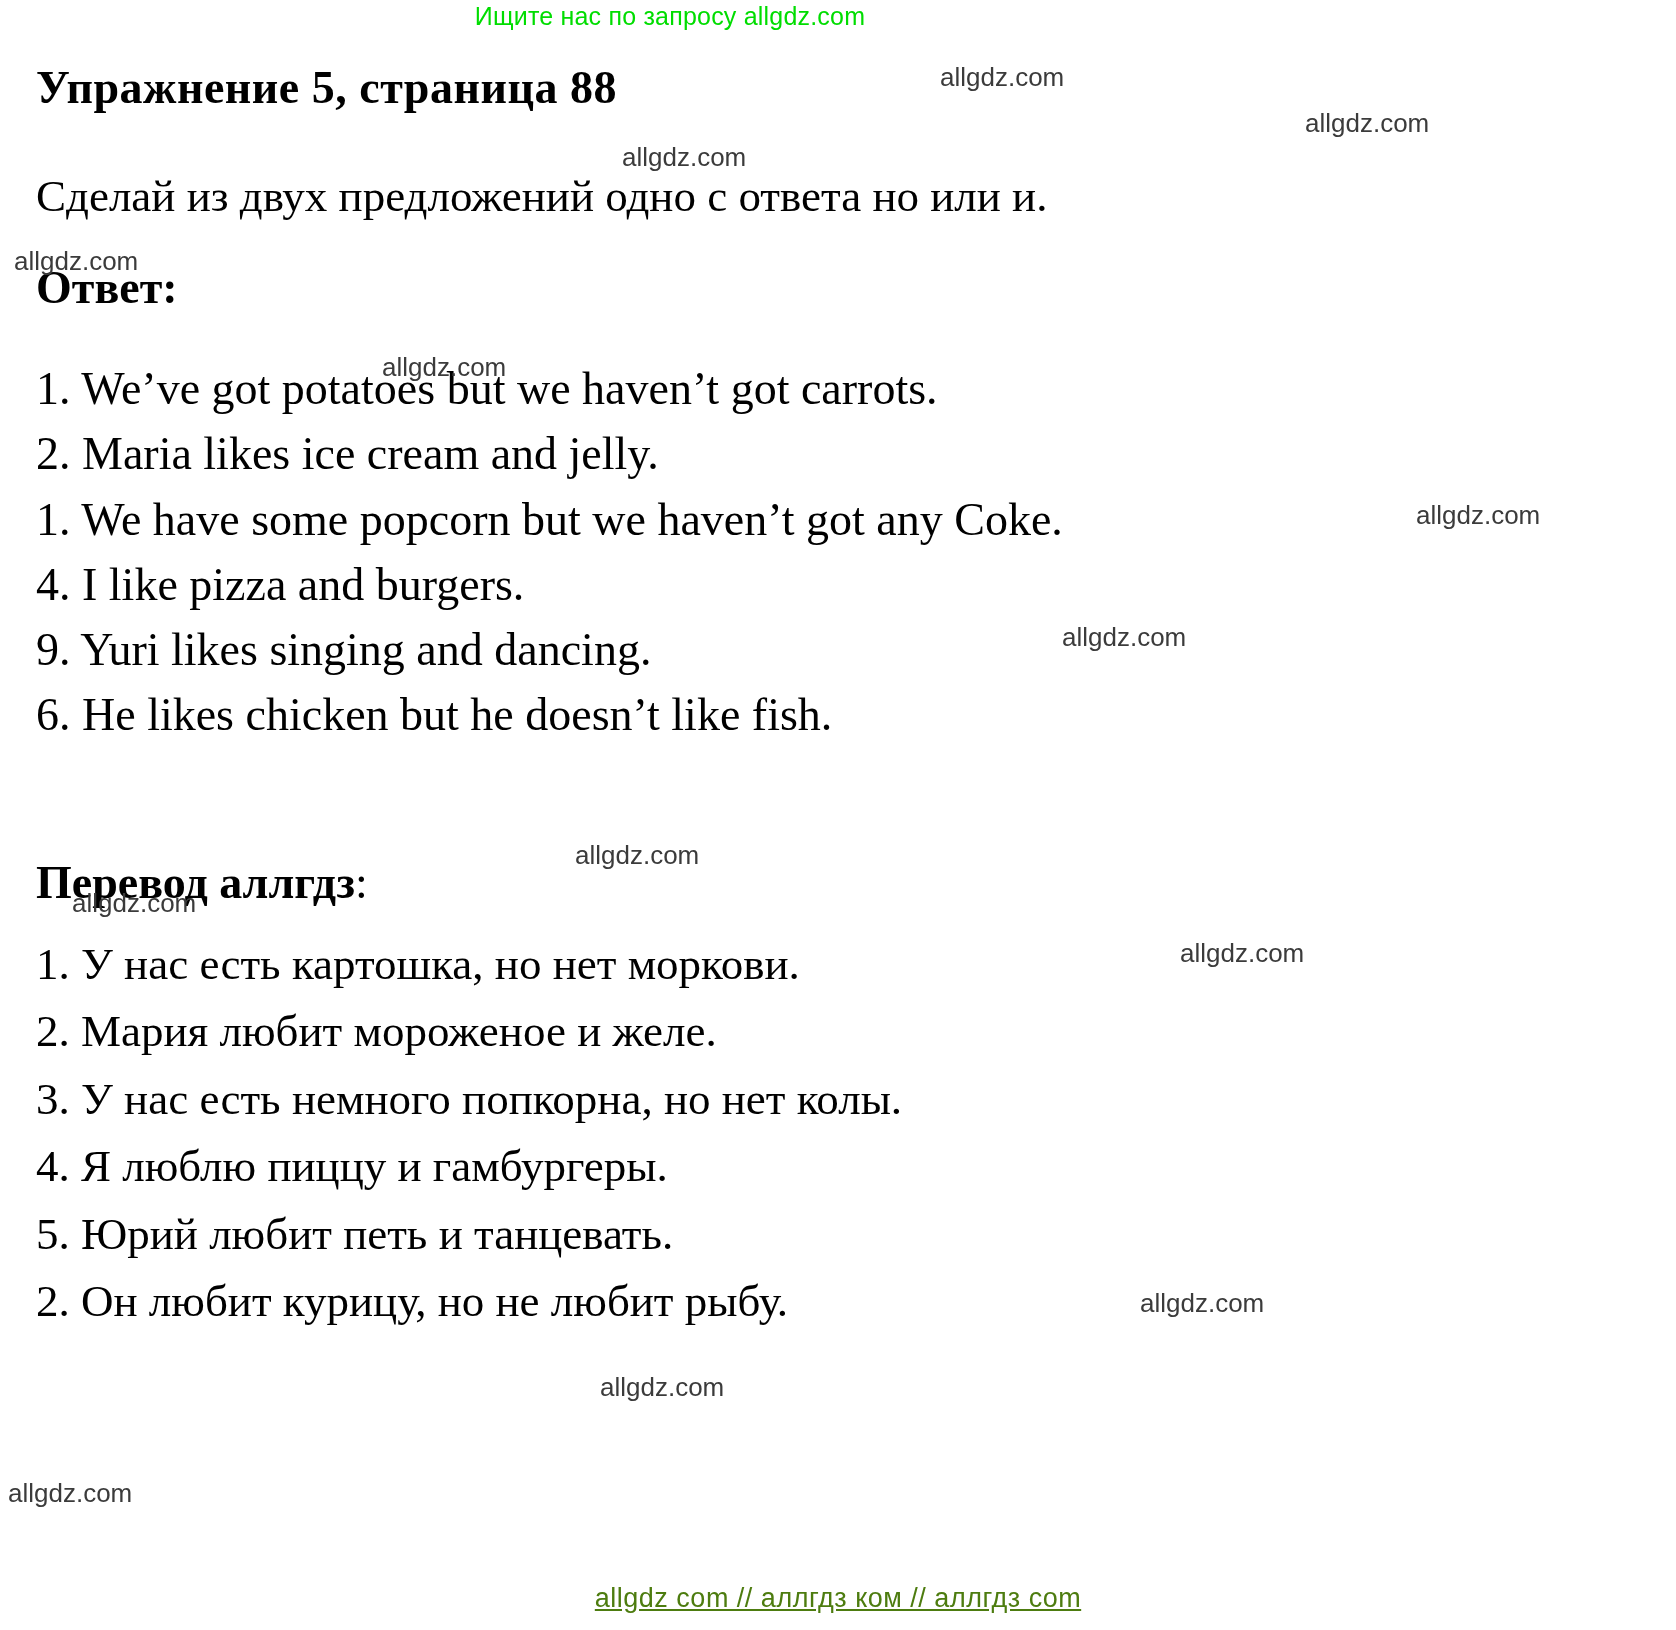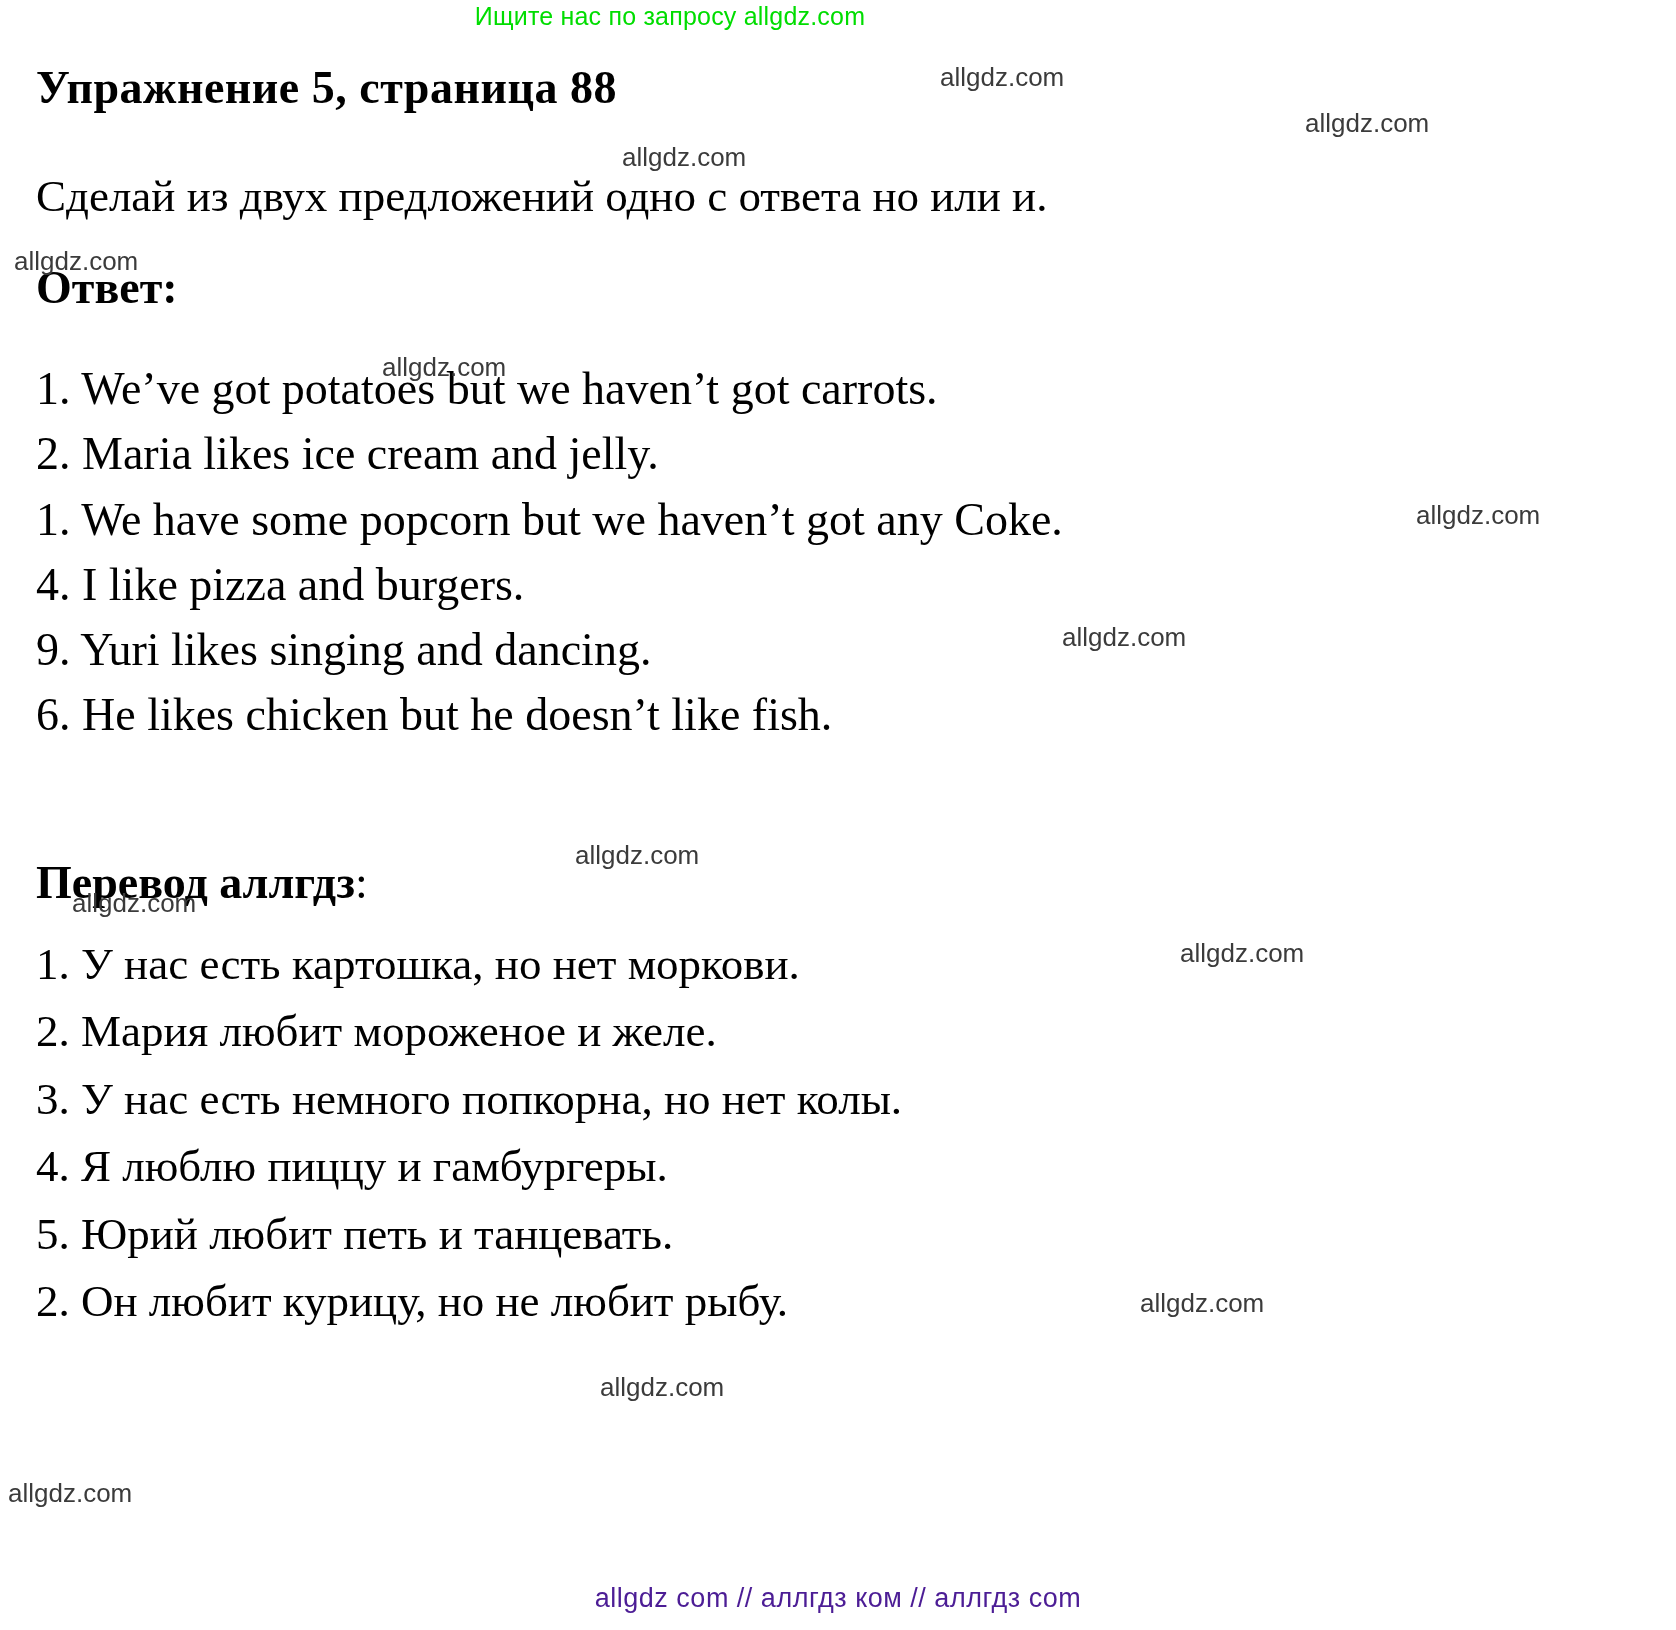--- a/index.html
+++ b/index.html
@@ -150,13 +150,13 @@
     <div class="wm" style="left: 1416px; top: 500px;">allgdz.com</div>
     <div class="wm" style="left: 1062px; top: 622px;">allgdz.com</div>
     <div class="wm" style="left: 575px; top: 840px;">allgdz.com</div>
     <div class="wm" style="left: 72px; top: 888px;">allgdz.com</div>
     <div class="wm" style="left: 1180px; top: 938px;">allgdz.com</div>
     <div class="wm" style="left: 1140px; top: 1288px;">allgdz.com</div>
     <div class="wm" style="left: 600px; top: 1372px;">allgdz.com</div>
     <div class="wm" style="left: 8px; top: 1478px;">allgdz.com</div>
   </div>
 
-<div class="bottom-bar" style="color: #4c1d95;">allgdz com  //  аллгдз ком  //  аллгдз com</div>
+<div class="bottom-bar" style="color: #4d7c0f; text-decoration: underline;">allgdz com  //  аллгдз ком  //  аллгдз com</div>
 
 </body></html>

